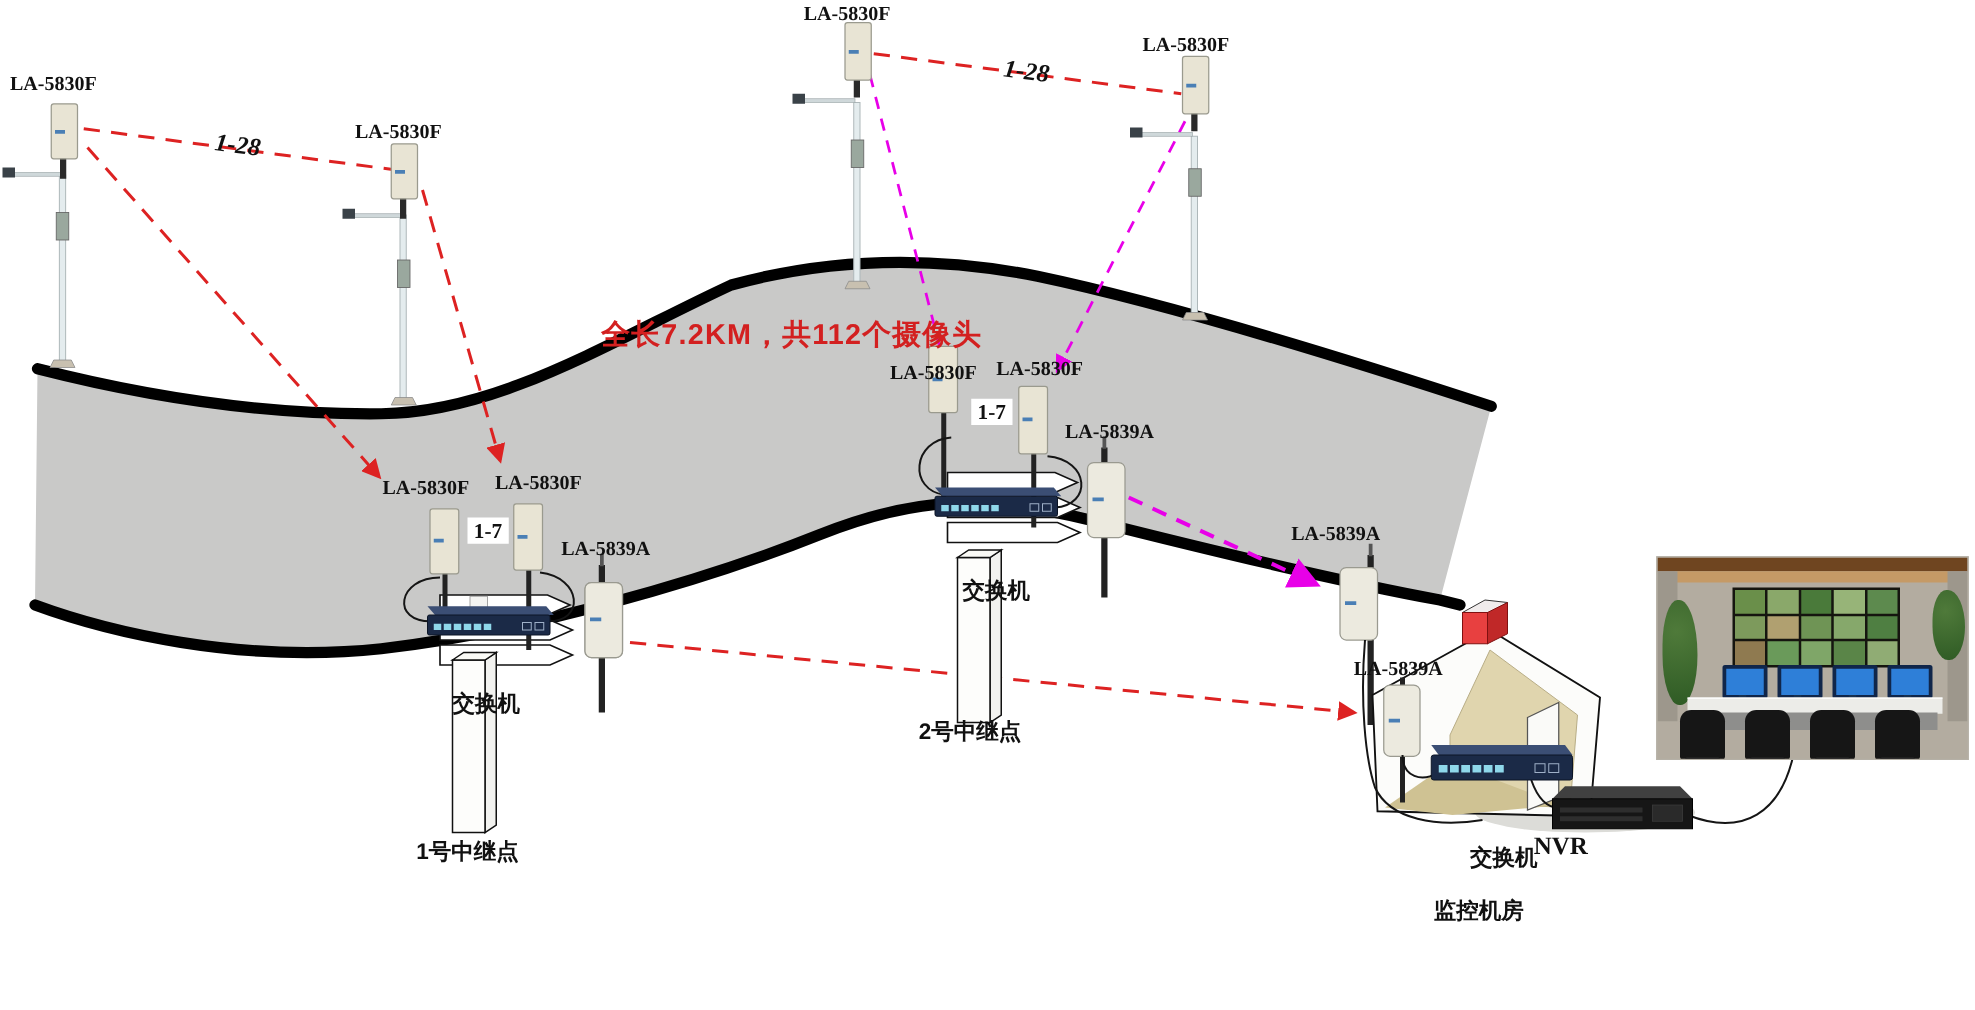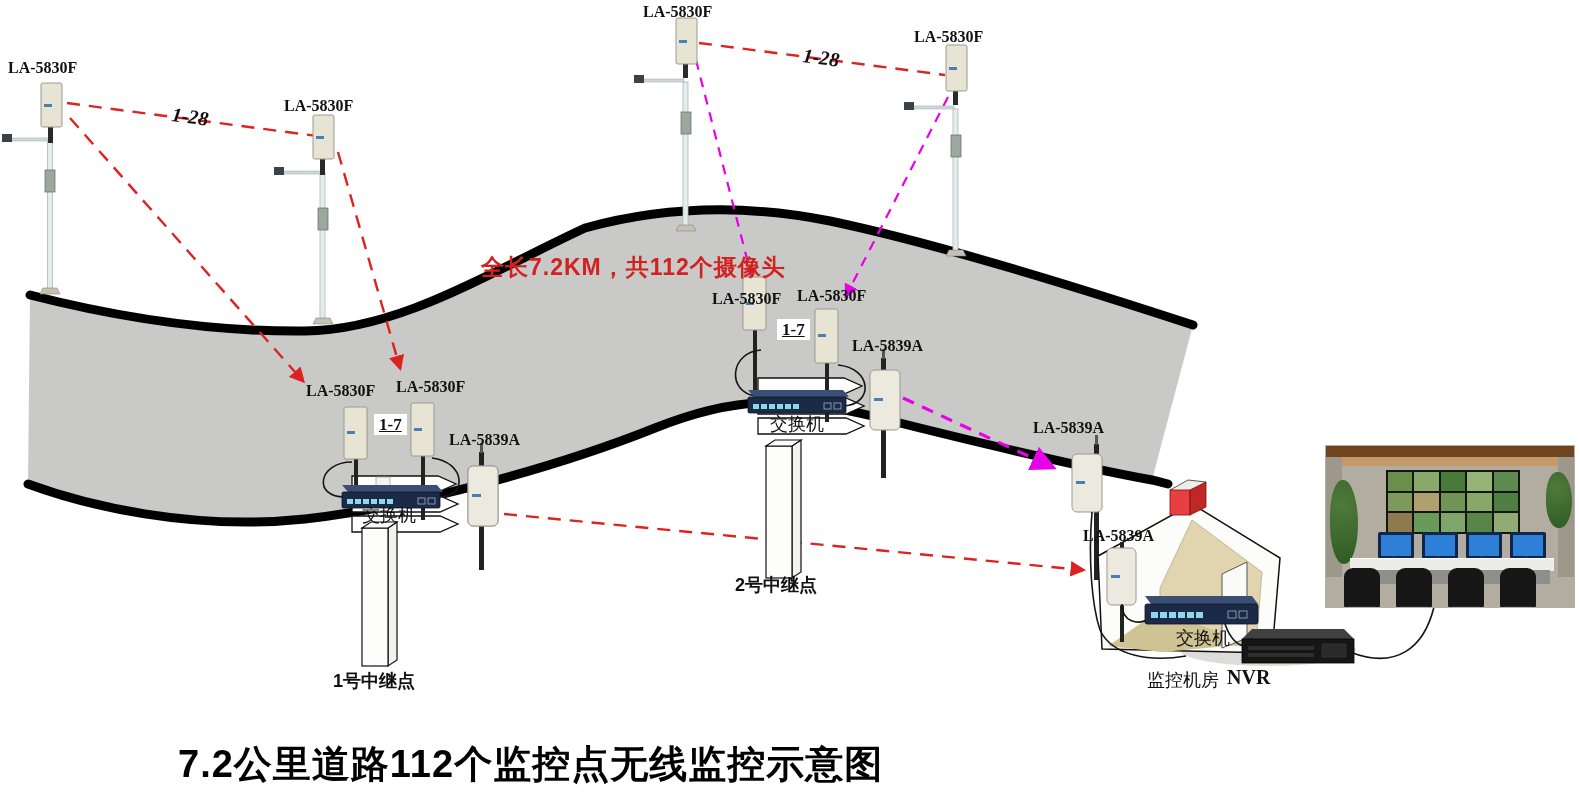--- a/index.html
+++ b/index.html
@@ -2,22 +2,22 @@
 <html><head>
 <meta charset="utf-8">
 <style>
   html,body{margin:0;padding:0;background:#fff;}
   #canvas{position:relative;width:1580px;height:808px;background:#ffffff;overflow:hidden;
           font-family:"Liberation Sans","DejaVu Sans",sans-serif;}
   svg{position:absolute;left:0;top:0;}
   .lbl{position:absolute;white-space:nowrap;color:#111;
        font-family:"Liberation Serif","DejaVu Serif",serif;font-weight:bold;font-size:16px;line-height:1;}
   .zh{font-family:"Liberation Sans","DejaVu Sans",sans-serif;font-weight:600;font-size:18px;text-align:right;}
-  .zh-plain{font-family:"Liberation Sans","DejaVu Sans",sans-serif;font-weight:400;font-size:18px;}
-  .chbox{background:#fff;padding:1px 4px;font-size:17px;box-shadow:0 0 0 1px #fff;text-decoration:underline;}
+  .zh-plain{font-family:"Liberation Sans","DejaVu Sans",sans-serif;font-weight:700;font-size:18px;margin-top:48px;}
+  .chbox{background:#fff;padding:1px 4px;font-size:17px;box-shadow:0 0 0 1px #fff;}
   .rot{transform:rotate(7.5deg);transform-origin:left center;font-style:italic;font-size:20px;}
   .red-note{color:#d32020;font-weight:bold;font-size:23px;letter-spacing:1px;
             font-family:"Liberation Sans","DejaVu Sans",sans-serif;}
   .title{font-size:38px;font-weight:bold;color:#000;letter-spacing:1px;
          font-family:"Liberation Sans","DejaVu Sans",sans-serif;}
   
   .photo{position:absolute;left:1325px;top:445px;width:248px;height:161px;background:#b3aca0;
          border:1px solid #b5b0a6;overflow:hidden;}
   .photo .ceil1{position:absolute;left:0;top:0;width:100%;height:11px;background:#6f4520;}
   .photo .ceil2{position:absolute;left:14px;top:11px;width:220px;height:9px;background:#c59a66;}
@@ -284,21 +284,20 @@
 <div class="lbl" style="left:852px;top:338px">LA-5839A</div>
 <div class="lbl zh-plain" style="left:770px;top:415px">交换机</div>
 <div class="lbl zh" style="left:735px;top:576px">2号中继点</div>
 
 <div class="lbl" style="left:1033px;top:420px">LA-5839A</div>
 <div class="lbl" style="left:1083px;top:528px">LA-5839A</div>
 <div class="lbl zh-plain" style="left:1176px;top:629px">交换机</div>
 <div class="lbl zh-plain" style="left:1147px;top:671px">监控机房</div>
 <div class="lbl" style="left:1227px;top:667px;font-size:20px;font-weight:600">NVR</div>
 
-<div class="lbl title" style="left:178px;top:745px">7.2公里道路112个监控点无线监控示意图</div>
 
 <div class="photo">
   <div class="ceil1"></div>
   <div class="ceil2"></div>
   <div class="wallL"></div>
   <div class="wallR"></div>
   <div class="plant" style="left:4px;top:34px;width:28px;height:84px;"></div>
   <div class="plant" style="right:2px;top:26px;width:26px;height:56px;"></div>
   <div class="videowall">
     <div></div>

